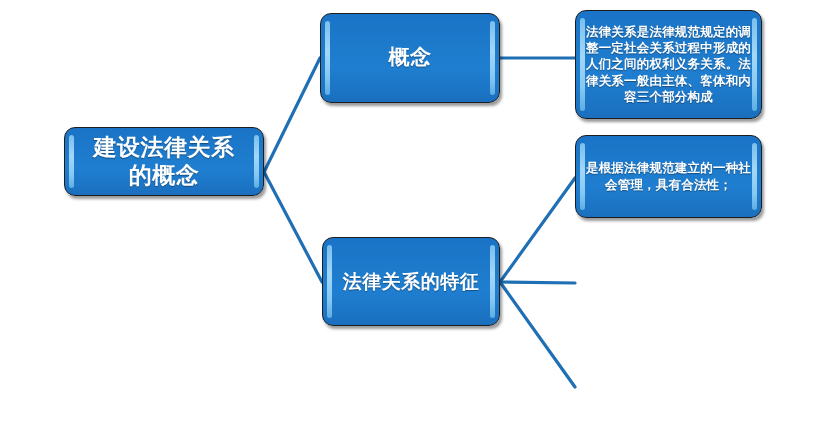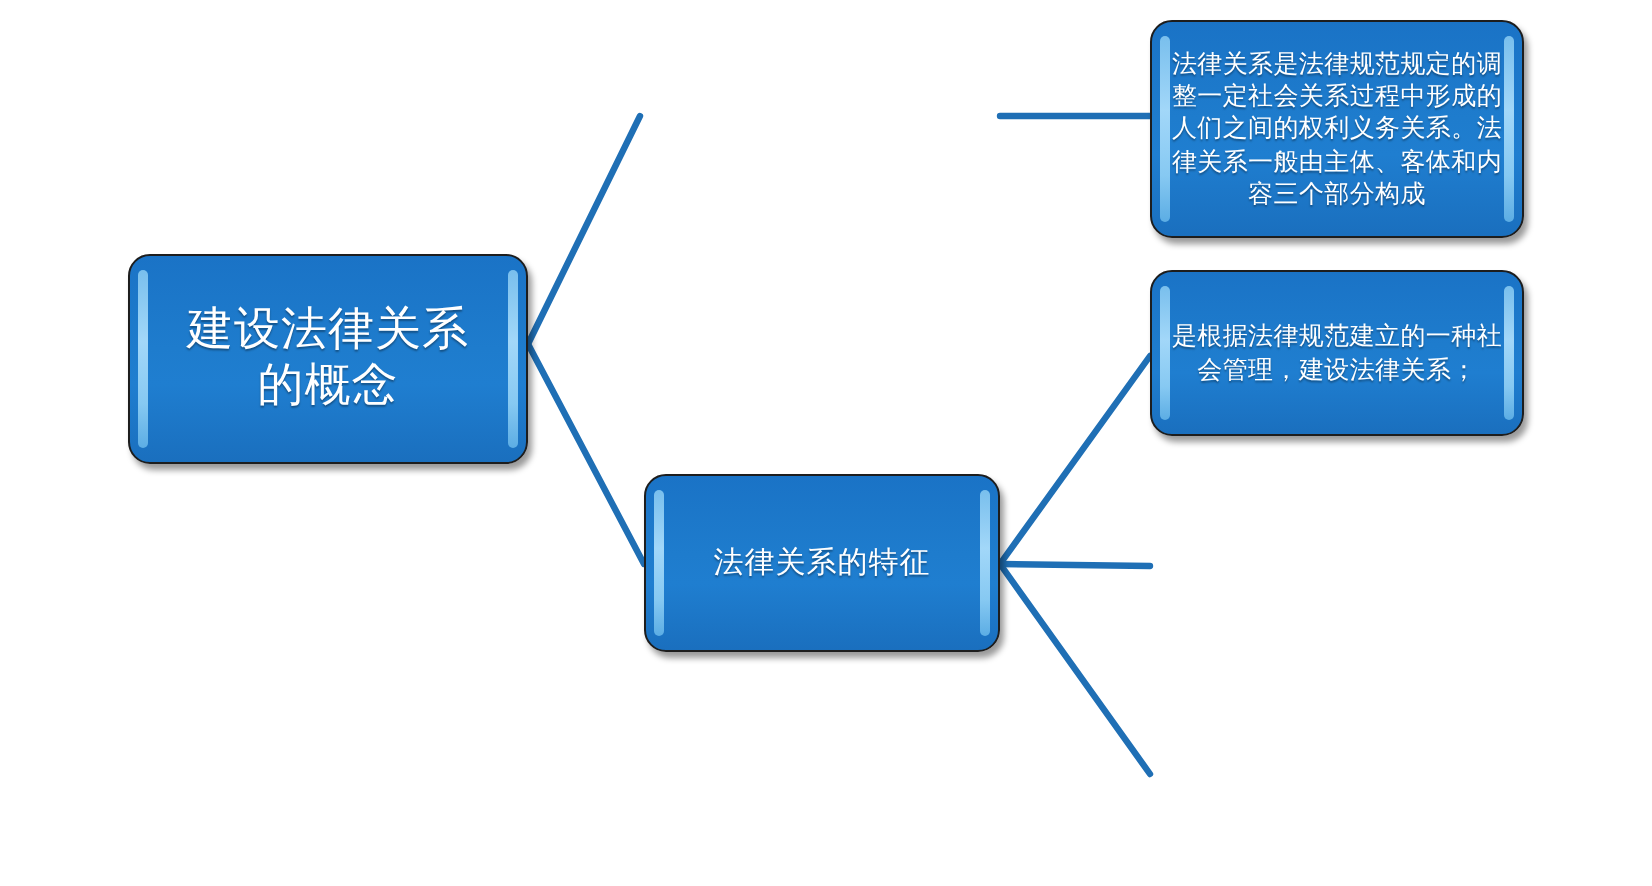--- a/index.html
+++ b/index.html
@@ -47,44 +47,44 @@
     background: linear-gradient(to bottom, #7ec3ef 0%, #a9dcfb 40%, #8ccdf4 75%, #5fb0e6 100%);
     opacity: 0.95;
   }
   .node::before { left: 4px; }
   .node::after  { right: 4px; }
 
   .node-label {
     position: relative;
     z-index: 2;
     color: #ffffff;
-    font-weight: normal;
+    font-weight: bold;
     text-align: center;
     line-height: 1.22;
     letter-spacing: 0.5px;
     text-shadow: 0 1px 1px rgba(0,0,0,0.35);
     padding: 0 14px;
     white-space: pre-line;
   }
 
   
   #node-root {
-    left: 64px; top: 127px; width: 200px; height: 105px; align-items: center;
+    left: 64px; top: 127px; width: 200px; height: 69px; align-items: center;
   }
   #node-root .node-label { font-size: 23px; line-height: 1.18; }
 
   #node-concept {
     left: 320px; top: 13px; width: 180px; height: 90px;
   }
   #node-concept .node-label { font-size: 21px; }
 
   #node-features {
     left: 322px; top: 237px; width: 178px; height: 89px;
   }
-  #node-features .node-label { font-size: 15px; }
+  #node-features .node-label { font-size: 19px; }
 
   .leaf { left: 575px; width: 187px; }
   .leaf .node-label { font-size: 12.5px; line-height: 1.30; padding: 0 9px; letter-spacing: 0.2px; }
 
   #leaf-1 { top: 10px;  height: 109px; }
   #leaf-2 { top: 135px; height: 83px; }
   #leaf-3 { top: 243px; height: 82px; }
   #leaf-4 { top: 343px; height: 83px; }
 </style>
 </head>
@@ -102,28 +102,31 @@
     <line x1="500" y1="282" x2="575" y2="178" stroke="#1f6fb5" stroke-width="3.2" stroke-linecap="round"></line>
     <line x1="500" y1="282" x2="575" y2="283" stroke="#1f6fb5" stroke-width="3.2" stroke-linecap="round"></line>
     <line x1="500" y1="282" x2="575" y2="387" stroke="#1f6fb5" stroke-width="3.2" stroke-linecap="round"></line>
   </svg>
 
   <div class="node" id="node-root">
     <span class="node-label">建设法律关系
 的概念</span>
   </div>
 
+  <div class="node" id="node-concept">
+    <span class="node-label">概念</span>
+  </div>
 
   <div class="node" id="node-features">
     <span class="node-label">法律关系的特征</span>
   </div>
 
   <div class="node leaf" id="leaf-1">
     <span class="node-label">法律关系是法律规范规定的调整一定社会关系过程中形成的人们之间的权利义务关系。法律关系一般由主体、客体和内容三个部分构成</span>
   </div>
 
   <div class="node leaf" id="leaf-2">
-    <span class="node-label">是根据法律规范建立的一种社会管理，建设法律关系；</span>
+    <span class="node-label">是根据法律规范建立的一种社会管理，具有合法性；</span>
   </div>
 
 
 
 </div>
 
 </body></html>

